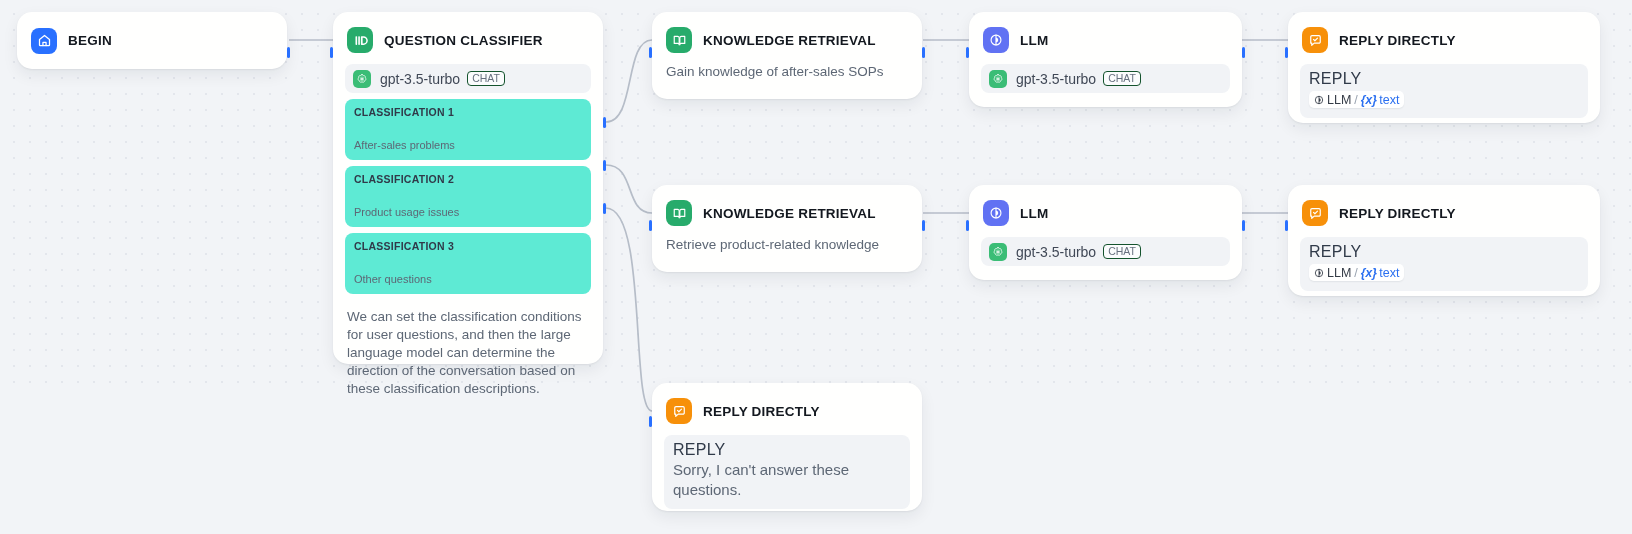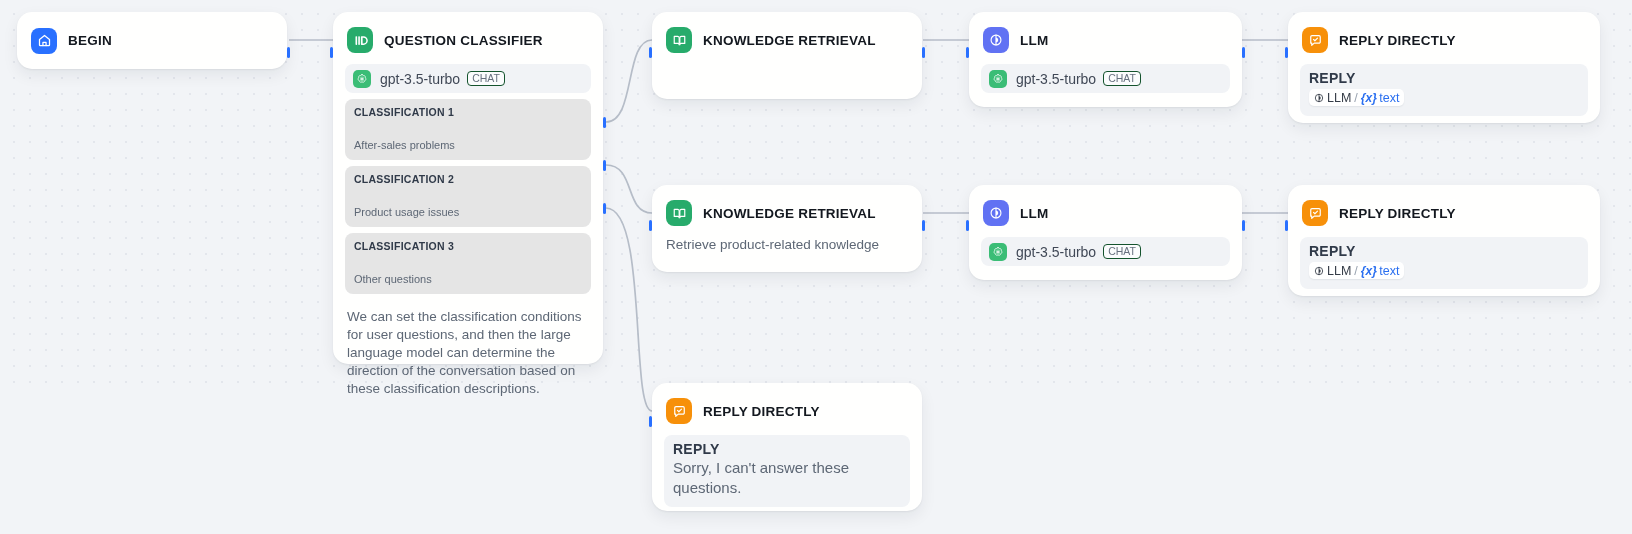--- a/index.html
+++ b/index.html
@@ -99,21 +99,21 @@
     border: 1px solid #14532d;
     border-radius: 4px;
     padding: 1px 4px 1.5px 4px;
     background: #fbfcfd;
     line-height: 1;
     white-space: nowrap;
   }
 
   
   .cls-row {
-    background: #e5e5e5;
+    background: #5eead4;
     border-radius: 8px;
     padding: 6px 9px 7px 9px;
     margin-top: 6px;
   }
   .cls-label {
     font-size: 10.5px;
     font-weight: bold;
     color: #303a49;
     letter-spacing: .25px;
     line-height: 1.35;
@@ -139,22 +139,22 @@
     line-height: 1.35;
   }
 
   
   .reply-box {
     background: #f1f3f6;
     border-radius: 8px;
     padding: 6px 9px 8px 9px;
   }
   .reply-label {
-    font-size: 14px;
-    font-weight: bold;
+    font-size: 16px;
+    font-weight: normal;
     color: #303a49;
     letter-spacing: .25px;
   }
   .reply-text {
     font-size: 15px;
     color: #5d6775;
     line-height: 1.35;
     margin-top: 1px;
   }
   .var-chip {
@@ -275,20 +275,21 @@
   <div class="node" style="left:652px; top:12px; width:270px; height:87px;">
     <div class="node-head">
       <div class="node-icon" style="background:#27ab6b;">
         <svg width="15" height="15" viewBox="0 0 24 24" fill="none" stroke="#ffffff" stroke-width="1.9" stroke-linejoin="round" stroke-linecap="round">
           <path d="M3.6 5.4 h5.3 a2.6 2.6 0 0 1 2.6 2.6 v10.6 a2 2 0 0 0 -2 -2 H3.6 z"></path>
           <path d="M20.4 5.4 h-5.3 a2.6 2.6 0 0 0 -2.6 2.6 v10.6 a2 2 0 0 1 2 -2 h5.9 z"></path>
         </svg>
       </div>
       <span class="node-title">KNOWLEDGE RETRIEVAL</span>
     </div>
+    <div class="node-desc">Gain knowledge of after-sales SOPs</div>
     <div class="port" style="left:-3px; top:35px;"></div>
     <div class="port" style="left:270px; top:35px;"></div>
   </div>
 
   <div class="node" style="left:969px; top:12px; width:273px; height:95px;">
     <div class="node-head">
       <div class="node-icon" style="background:#6172f3;">
         <svg width="16" height="16" viewBox="0 0 24 24" fill="none" stroke="#ffffff" stroke-width="1.7">
           <circle cx="12" cy="12" r="7.4"></circle>
           <path d="M12 4.6 V19.4" stroke-linecap="round"></path>

